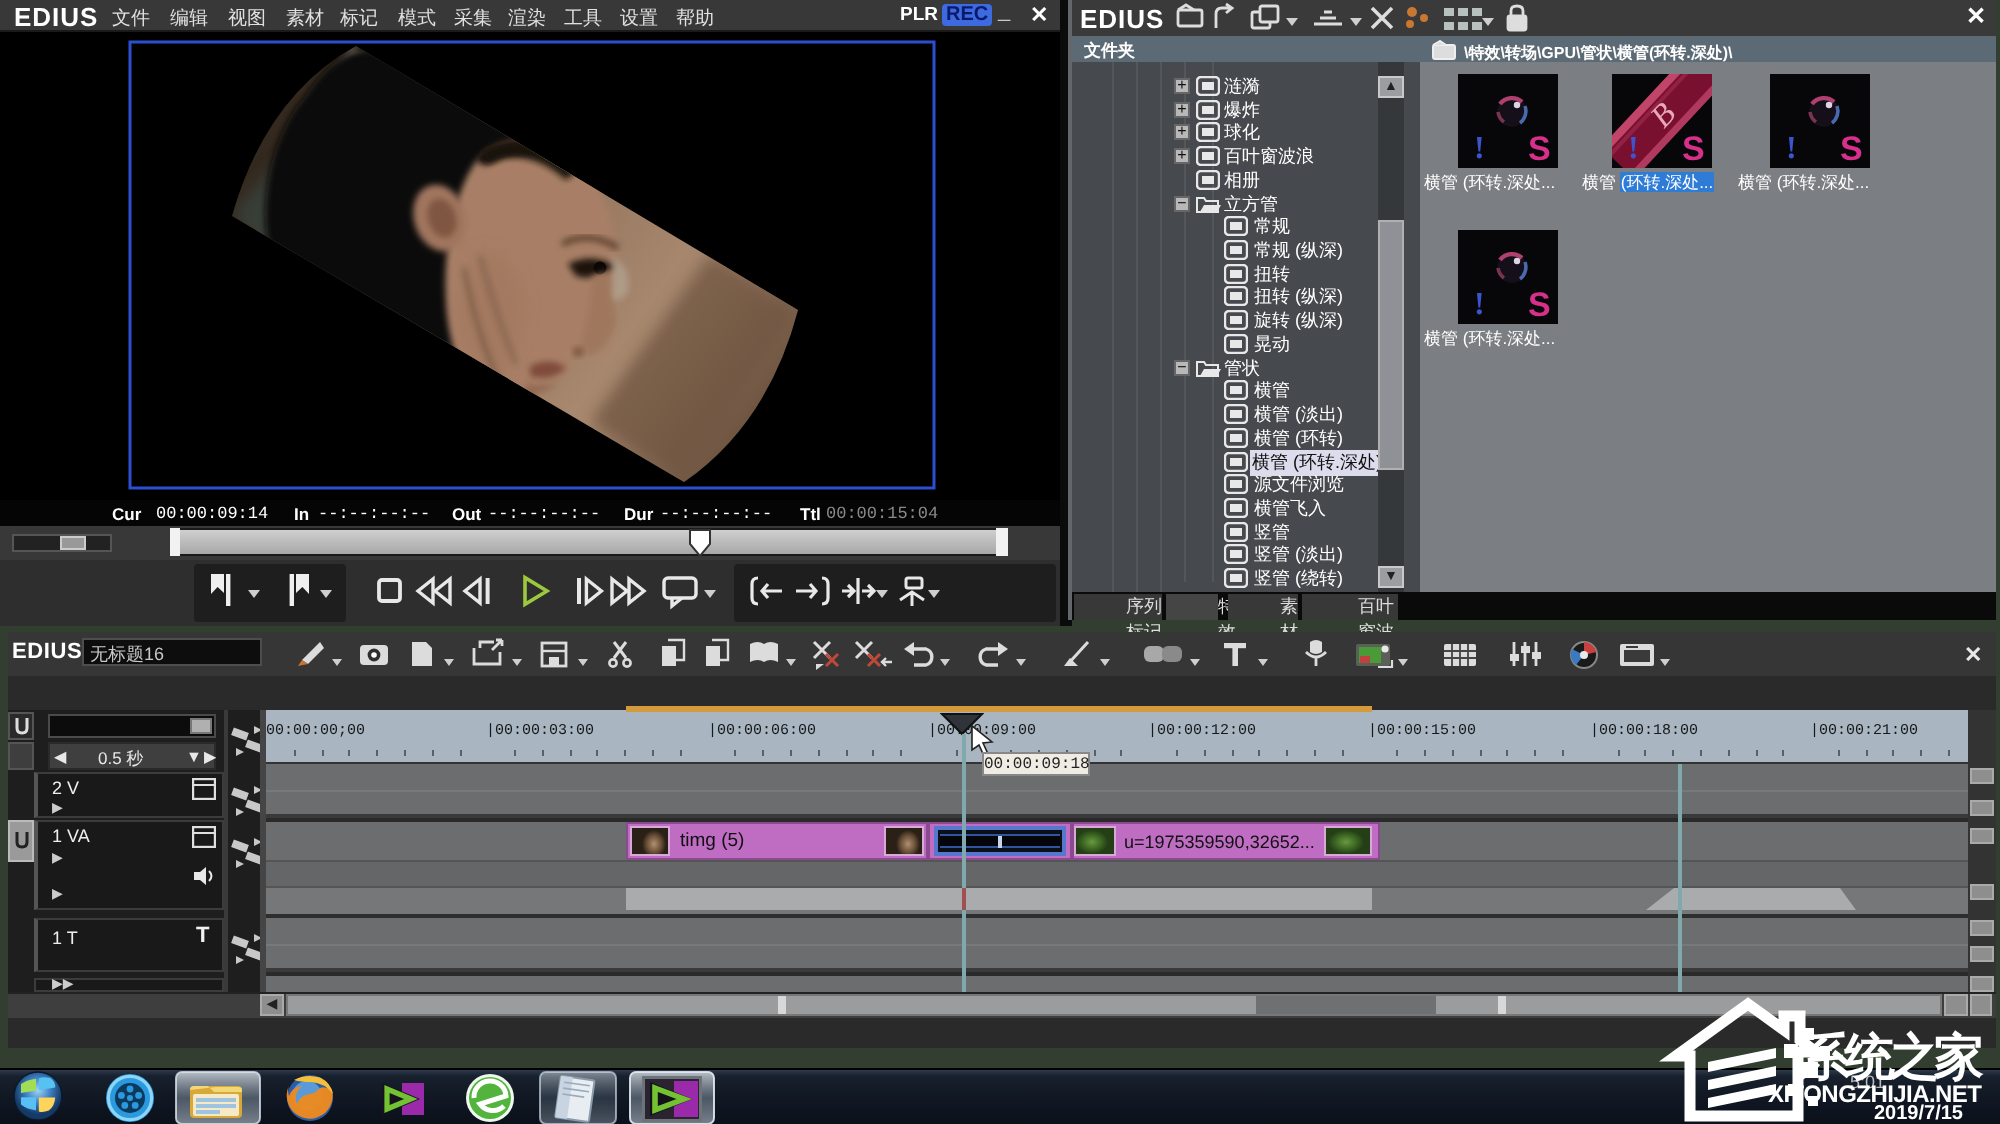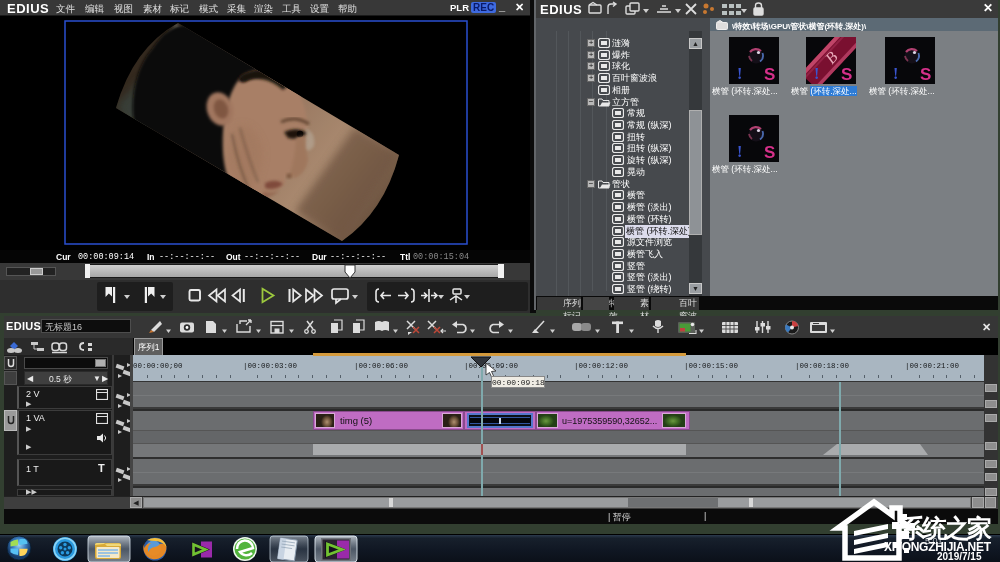--- a/index.html
+++ b/index.html
@@ -229,20 +229,23 @@
             <circle cx="119" cy="11" r="2"></circle>
           </g>
         <g fill="#cfcfcf">
             <path d="M57,8 l6,0 l-3,4 z"></path>
             <path d="M89,8 l6,0 l-3,4 z"></path>
             <path d="M155,8 l6,0 l-3,4 z"></path>
           </g>
       </svg>
       <span style="position:absolute;left:447px;top:1px;font-size:12px;font-weight:bold;color:#fff">✕</span>
     </div>
+    <div id="pal-folderbar">
+        <span style="position:absolute;left:6px;top:2px;font-weight:bold">文件夹</span>
+      </div>
     <div id="pal-tree">
       <div style="position:absolute;left:20px;top:0;width:1px;height:265px;background:#53575b"></div>
       <div style="position:absolute;left:32px;top:0;width:1px;height:265px;background:#53575b"></div>
       <div style="position:absolute;left:44px;top:0;width:1px;height:265px;background:#53575b"></div>
       <div style="position:absolute;left:56px;top:0;width:1px;height:260px;background:#53575b"></div>
       <div style="position:absolute;left:70px;top:0;width:1px;height:260px;background:#53575b"></div>
       <span style="position:absolute;left:51px;top:8px;width:8px;height:8px;background:#b8b8b8;border:1px solid #666;font-size:8px;line-height:6px;text-align:center;color:#111">+</span>
         <svg style="position:absolute;left:62px;top:7px" width="12" height="10">
           <rect x="0.5" y="0.5" width="11" height="9" rx="2" fill="none" stroke="#e8e8e8" stroke-width="1.2"></rect>
           <rect x="3" y="3" width="6" height="4" fill="#e8e8e8"></rect>
@@ -499,38 +502,20 @@
             <path d="M504,13.5 l5,0 l-2.5,3.5 z"></path>
             <path d="M546,13.5 l5,0 l-2.5,3.5 z"></path>
  <path d="M591,13.5 l5,0 l-2.5,3.5 z"></path>
             <path d="M625,13.5 l5,0 l-2.5,3.5 z"></path>
             <path d="M695,13.5 l5,0 l-2.5,3.5 z"></path>
             <path d="M826,13.5 l5,0 l-2.5,3.5 z"></path>
 </g>
 <text x="978" y="15" font-size="11" font-weight="bold" fill="#e8e8e8" font-family="Liberation Sans">✕</text>
 </svg>
     </div>
-    <div id="tl-seqrow">
-      <div style="position:absolute;left:0;top:0;width:129px;height:17px;background:#2a2a2a"></div>
-      <svg style="position:absolute;left:0;top:2px" width="100" height="14" viewBox="0 0 100 14">
-<path d="M10,2 L14,6 L10,10 L6,6 Z" fill="#3a6ad4"></path>
-          <ellipse cx="7" cy="10.5" rx="4" ry="2.5" fill="#c8c8c8"></ellipse>
-          <ellipse cx="14" cy="10.5" rx="4" ry="2.5" fill="#c8c8c8"></ellipse>
-<rect x="27" y="2" width="7" height="3" fill="#c8c8c8"></rect>
-          <rect x="33" y="8" width="7" height="3" fill="#c8c8c8"></rect>
-          <path d="M30,5 L30,9 L33,9" stroke="#c8c8c8" fill="none"></path>
-<rect x="48" y="3" width="7" height="7.5" rx="2.5" stroke="#d8d8d8" stroke-width="1.5" fill="none"></rect>
-          <rect x="55.5" y="3" width="7" height="7.5" rx="2.5" stroke="#d8d8d8" stroke-width="1.5" fill="none"></rect>
-          <path d="M48,12.5 L63,12.5" stroke="#d8d8d8" stroke-width="1.5"></path>
-<path d="M80,3 Q76,3 76,6.5 Q76,10 80,10" stroke="#d8d8d8" stroke-width="1.8" fill="none"></path>
-          <rect x="84" y="3" width="4" height="3" fill="#d8d8d8"></rect>
-          <rect x="84" y="8" width="4" height="3" fill="#d8d8d8"></rect>
-</svg>
-      <div style="position:absolute;left:130px;top:0px;width:29px;height:17px;background:#5e5e5e;border:1px solid #9a9a9a;border-bottom:none;color:#fff;font-size:8.5px;text-align:center;line-height:16px">序列1</div>
-    </div>
     <div id="tl-main">
       <div style="position:absolute;left:129px;top:0;width:851px;height:27px;background:#a9b6c1;border-bottom:1px solid #333"></div>
       <div style="position:absolute;left:309px;top:-2px;width:373px;height:3px;background:#d49a3c"></div>
       <span style="position:absolute;left:129px;top:7px;font-size:7.5px;font-family:'Liberation Mono',monospace;color:#16181a;white-space:nowrap">00:00:00;00</span>
       <div style="position:absolute;left:143px;top:20px;width:1px;height:3px;background:#55606a"></div>
       <div style="position:absolute;left:157px;top:20px;width:1px;height:3px;background:#55606a"></div>
       <div style="position:absolute;left:170px;top:20px;width:1px;height:3px;background:#55606a"></div>
       <div style="position:absolute;left:184px;top:20px;width:1px;height:3px;background:#55606a"></div>
       <div style="position:absolute;left:198px;top:20px;width:1px;height:3px;background:#55606a"></div>
       <div style="position:absolute;left:212px;top:20px;width:1px;height:3px;background:#55606a"></div>
@@ -713,24 +698,20 @@
       <div style="position:absolute;left:981px;top:142px;width:11px;height:11px;background:#8e8e8e;border:1px solid #aaa"></div>
       <div style="position:absolute;left:980px;top:0px;width:14px;height:141px;background:#333"></div>
       <div style="position:absolute;left:981px;top:29px;width:12px;height:8px;background:#8e8e8e;border:1px solid #aaa"></div>
       <div style="position:absolute;left:981px;top:45px;width:12px;height:8px;background:#8e8e8e;border:1px solid #aaa"></div>
       <div style="position:absolute;left:981px;top:59px;width:12px;height:8px;background:#8e8e8e;border:1px solid #aaa"></div>
       <div style="position:absolute;left:981px;top:87px;width:12px;height:8px;background:#8e8e8e;border:1px solid #aaa"></div>
       <div style="position:absolute;left:981px;top:105px;width:12px;height:8px;background:#8e8e8e;border:1px solid #aaa"></div>
       <div style="position:absolute;left:981px;top:118px;width:12px;height:8px;background:#8e8e8e;border:1px solid #aaa"></div>
       <div style="position:absolute;left:981px;top:133px;width:12px;height:8px;background:#8e8e8e;border:1px solid #aaa"></div>
     </div>
-    <div id="tl-status">
-      <span style="position:absolute;left:604px;top:2px;font-size:9px;color:#ddd">| 暂停</span>
-      <span style="position:absolute;left:700px;top:2px;font-size:9px;color:#ddd">|</span>
-    </div>
   </div>
 
   <div style="position:absolute;left:530px;top:0;width:6px;height:313px;background:#0b0b0b"></div>
   <div style="position:absolute;left:534px;top:0;width:2px;height:310px;background:#63666a"></div>
   <div id="taskbar">
     <svg style="position:absolute;left:0;top:0" width="1000" height="28" viewBox="0 0 1000 28">
       <defs>
         <radialGradient id="orbG" cx="0.5" cy="0.38">
             <stop offset="0" stop-color="#9ed4f5"></stop>
             <stop offset="0.55" stop-color="#3a7cc0"></stop>

